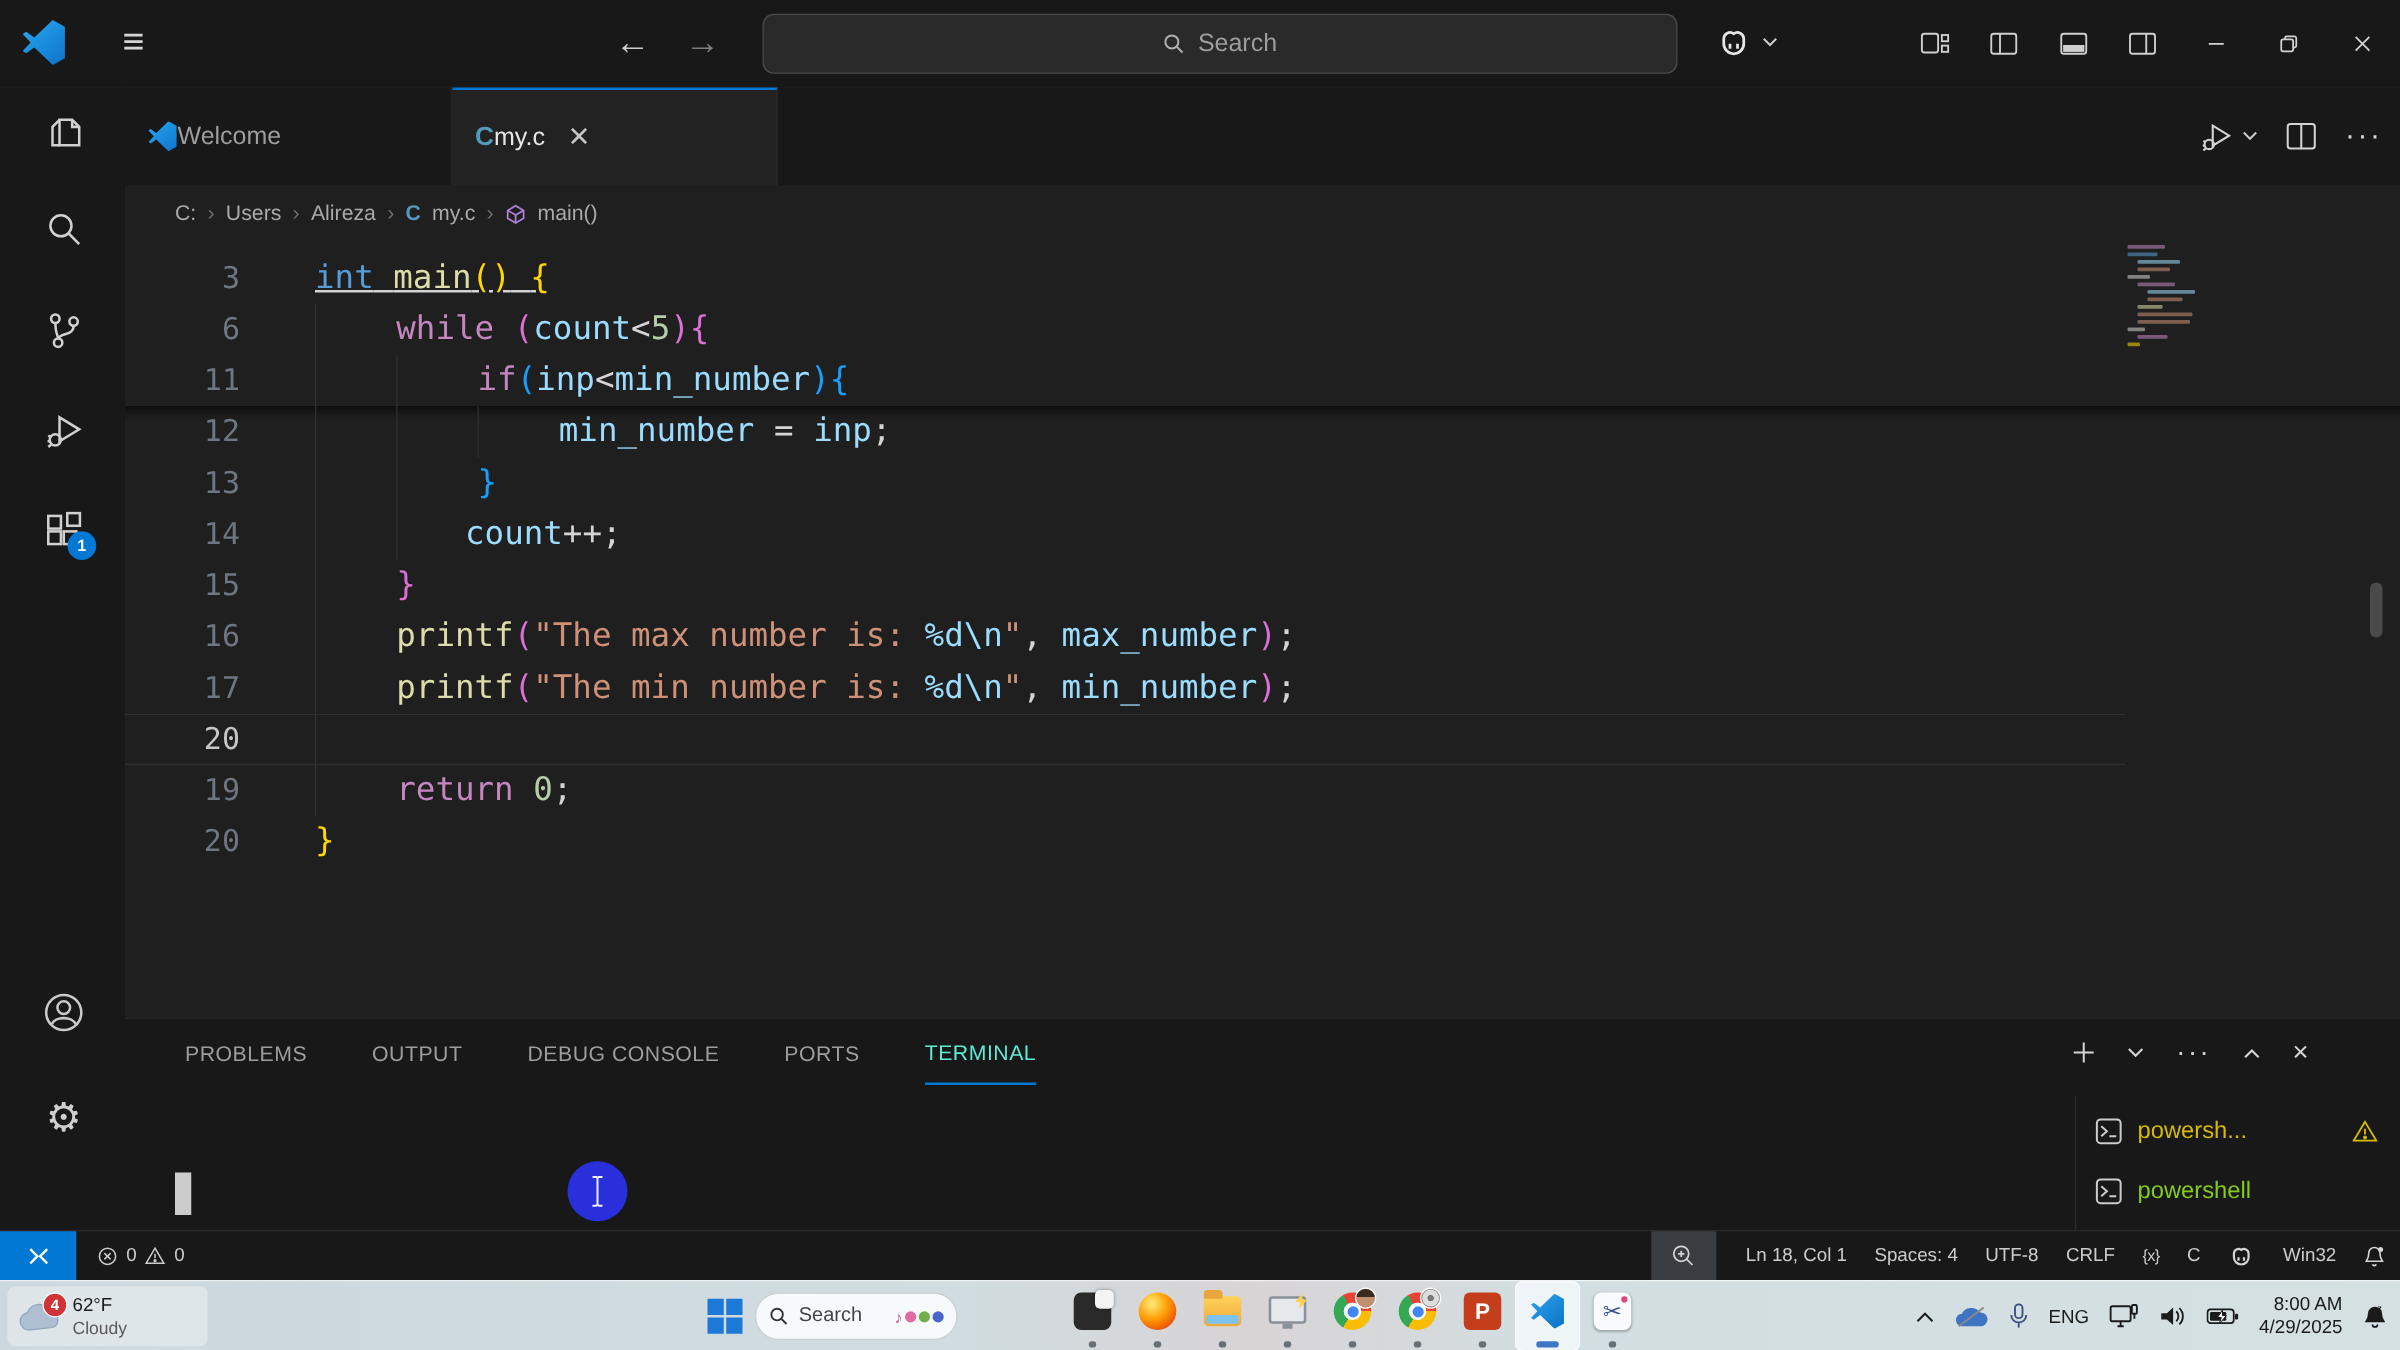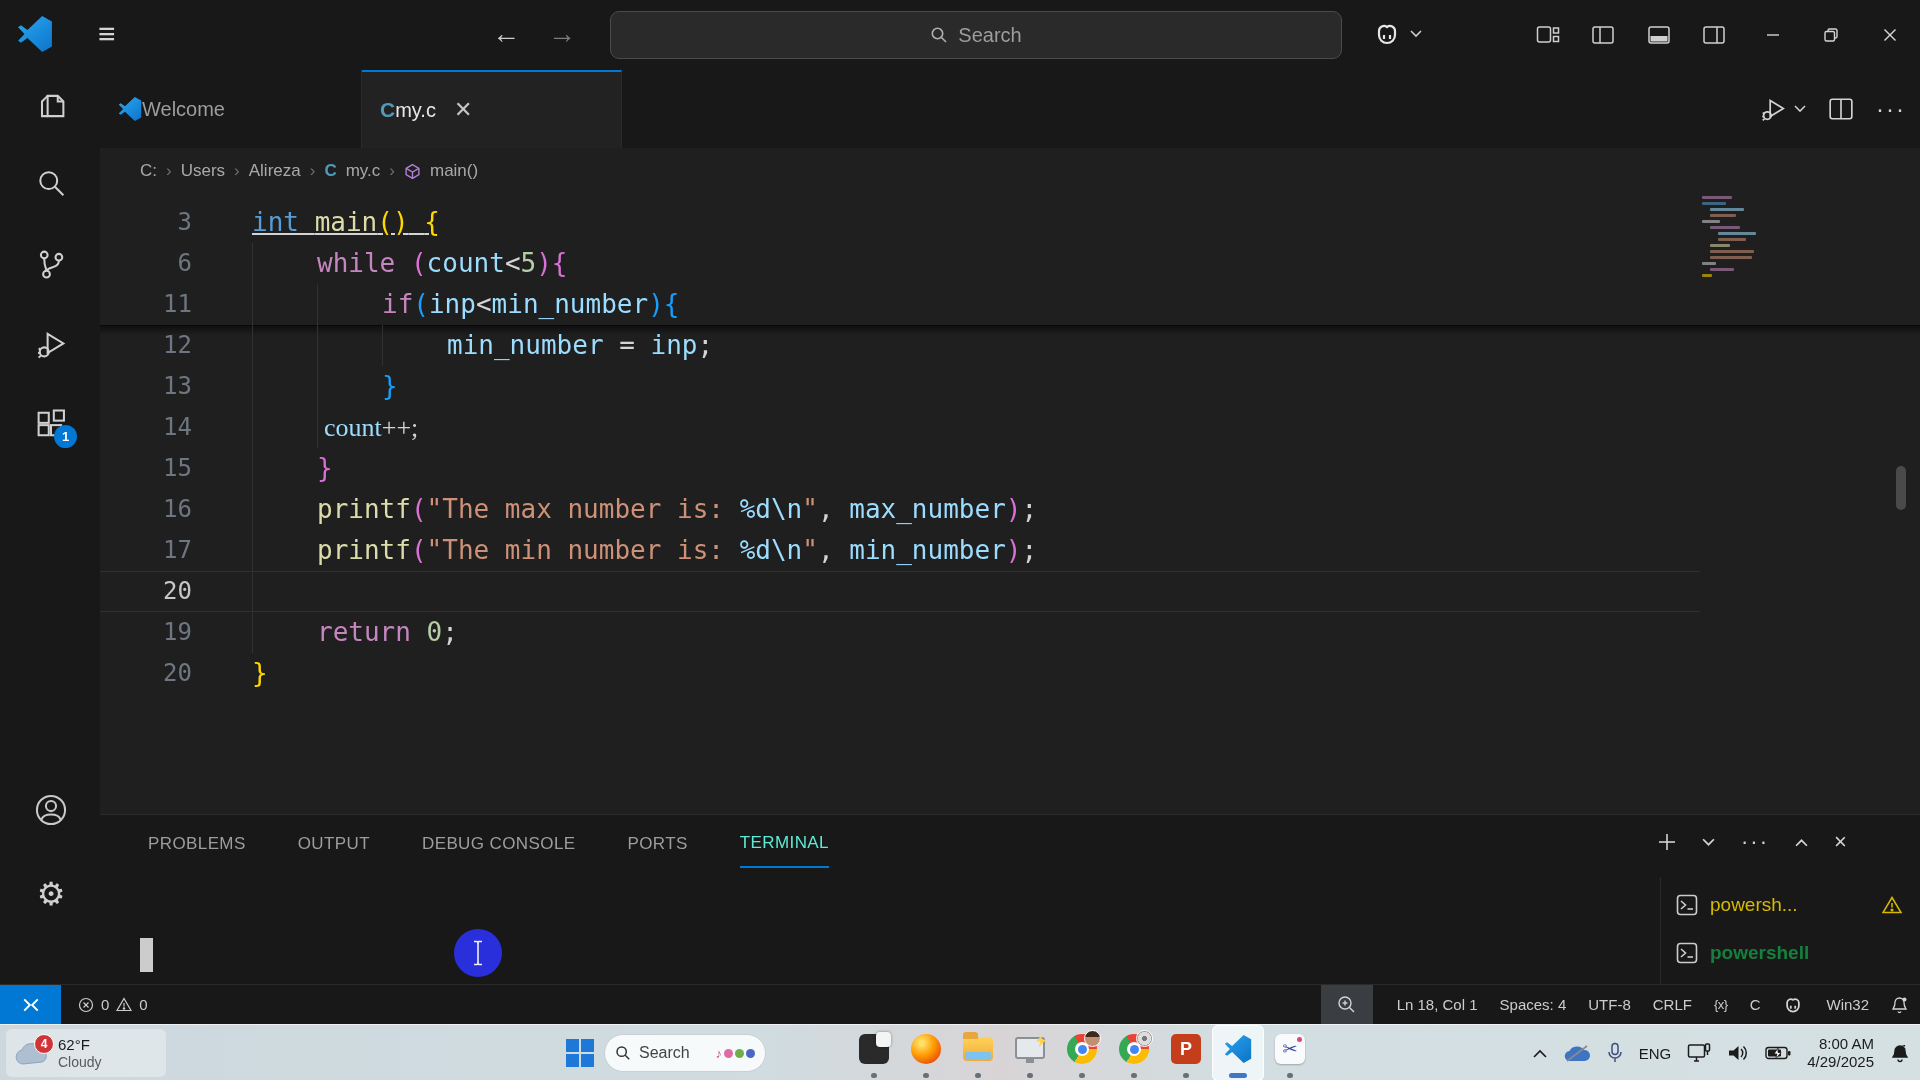--- a/index.html
+++ b/index.html
@@ -334,21 +334,21 @@
         <div class="cline">
           <span class="ln">13</span>
           <i class="guide" style="left: 152px;"></i>
           <i class="guide" style="left: 217px;"></i>
           <span class="ctext" style="padding-left: 130px;"><span style="color: rgb(23, 159, 255);">}</span></span>
         </div>
         <div class="cline">
           <span class="ln">14</span>
           <i class="guide" style="left: 152px;"></i>
           <i class="guide" style="left: 217px;"></i>
-          <span class="ctext" style="padding-left: 72px; font-family: Liberation Serif, serif;"><span style="color: rgb(156, 220, 254);">count</span><span style="color: rgb(212, 212, 212);">++;</span></span>
+          <span class="ctext" style="padding-left: 120px;"><span style="color: rgb(156, 220, 254);">count</span><span style="color: rgb(212, 212, 212);">++;</span></span>
         </div>
         <div class="cline">
           <span class="ln">15</span>
           <i class="guide" style="left: 152px;"></i>
           <span class="ctext" style="padding-left: 65px;"><span style="color: rgb(218, 112, 214);">}</span></span>
         </div>
         <div class="cline">
           <span class="ln">16</span>
           <i class="guide" style="left: 152px;"></i>
           <span class="ctext" style="padding-left: 65px;"><span style="color: rgb(220, 220, 170);">printf</span><span style="color: rgb(218, 112, 214);">(</span><span style="color: rgb(206, 145, 120);">"The max number is: </span><span style="color: rgb(156, 220, 254);">%d\n</span><span style="color: rgb(206, 145, 120);">"</span><span style="color: rgb(212, 212, 212);">, </span><span style="color: rgb(156, 220, 254);">max_number</span><span style="color: rgb(218, 112, 214);">)</span><span style="color: rgb(212, 212, 212);">;</span></span>
@@ -436,21 +436,21 @@
           </span>
         <span>powersh...</span>
         <span class="twarn">
             <svg width="20" height="18" viewBox="0 0 20 18" fill="none" stroke="#d7ba00" stroke-width="1.5">
               <polygon points="10,1.5 19,16.5 1,16.5"></polygon>
               <line x1="10" y1="7" x2="10" y2="11.5"></line>
               <circle cx="10" cy="14" r="0.8" fill="#d7ba00"></circle>
             </svg>
           </span>
       </div>
-      <div class="trow" style="color:#15803d;font-weight:bold;">
+      <div class="trow" style="color:#84cc16;">
         <span>
             <svg width="22" height="22" viewBox="0 0 22 22" fill="none" stroke="#cccccc" stroke-width="1.6">
               <rect x="1.5" y="1.5" width="19" height="19" rx="3"></rect>
               <polyline points="5,7 9.5,11 5,15"></polyline>
               <line x1="11.5" y1="15" x2="17" y2="15"></line>
             </svg>
           </span>
         <span>powershell</span>
       </div>
     </div>

